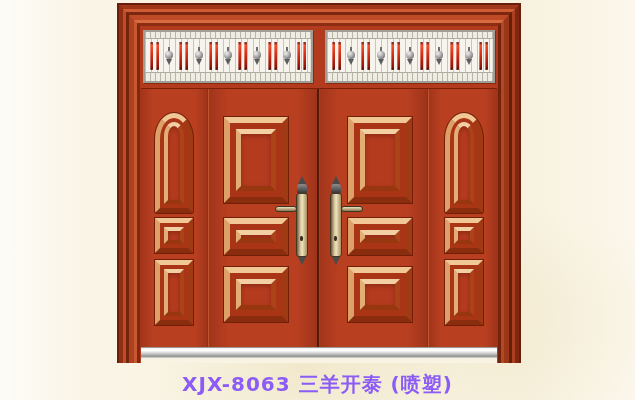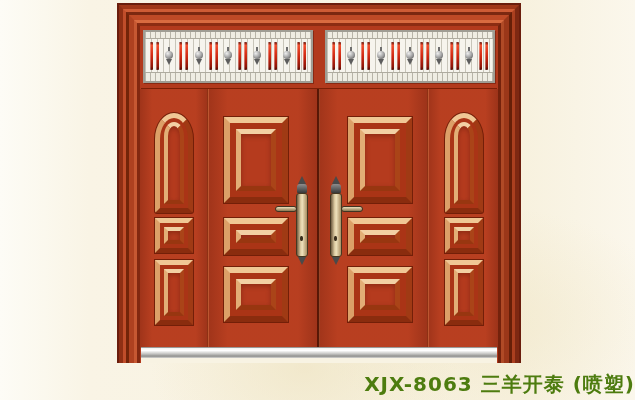--- a/index.html
+++ b/index.html
@@ -101,22 +101,22 @@
   .h-key{position:absolute;left:4px;top:60px;width:3px;height:5px;border-radius:40%;background:#3a2f1d;}
   .handle-left{left:156px;} .handle-left .h-lever{left:-21px;}
   .handle-right{left:190px;} .handle-right .h-lever{right:-21px;}
 
   
   .sill{position:absolute;left:1px;right:1px;bottom:5px;height:10px;border-top:1px solid #9a9a98;
     background:linear-gradient(180deg,#f2f2f0,#ffffff 25%,#c2c2c0 60%,#90908e 82%,#d6d6d4);}
   .below-sill{position:absolute;left:1px;right:1px;bottom:0;height:5px;background:#f8f3e3;}
 
   
-  .caption{position:absolute;left:0;right:0;top:371px;text-align:right;
-    font-size:20px;font-weight:600;letter-spacing:1px;color:#4d7c0f;
+  .caption{position:absolute;left:0;right:0;top:371px;text-align:center;
+    font-size:20px;font-weight:600;letter-spacing:1px;color:#8b5cf6;
     font-family:"DejaVu Sans","Liberation Sans",sans-serif;}
 </style>
 </head>
 <body>
 
 <div class="stage">
 
   <div class="door-unit">
     <div class="fr fr1">
      <div class="fr fr2">

